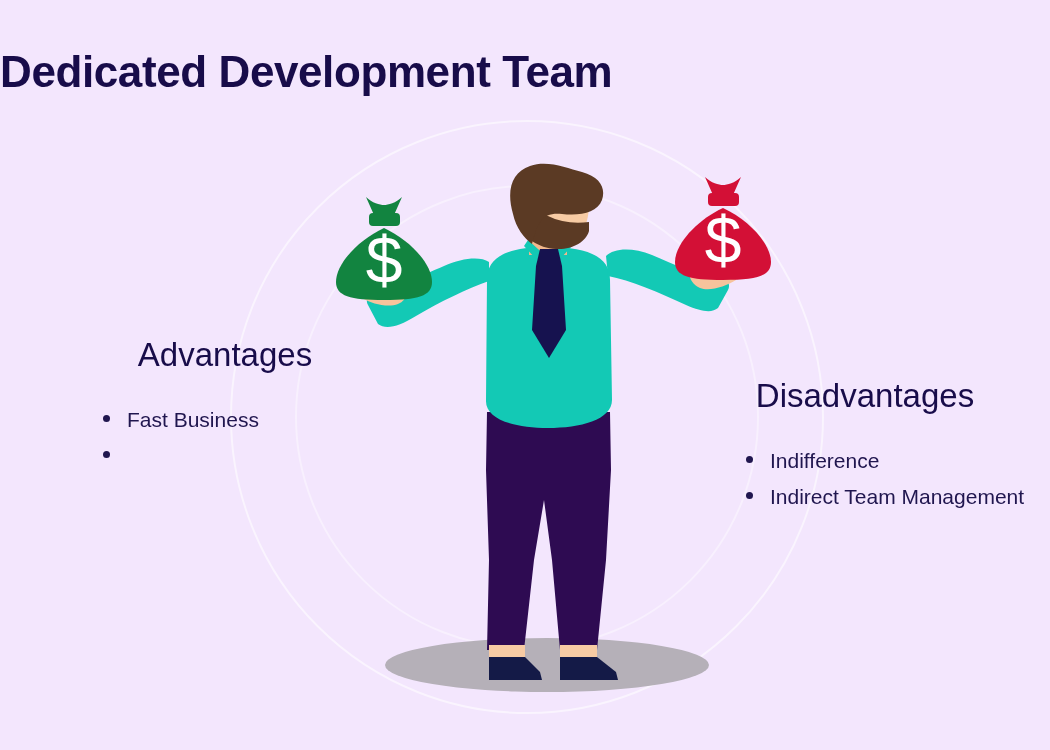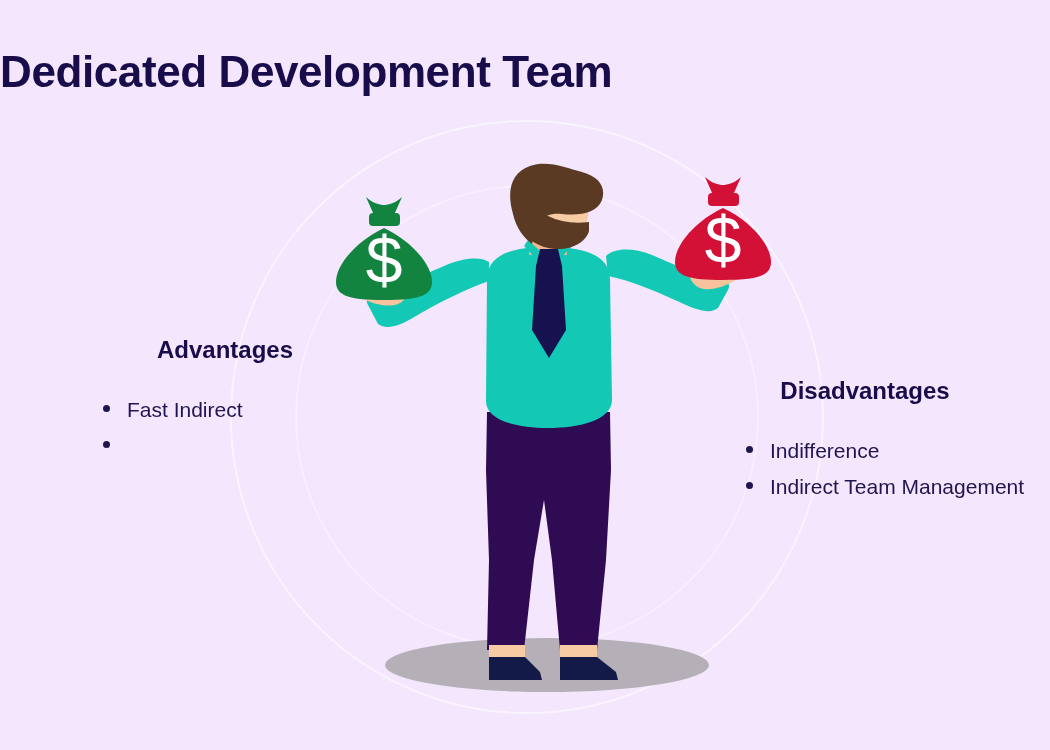--- a/index.html
+++ b/index.html
@@ -58,22 +58,22 @@
 
   
   .column {
     position: absolute;
     top: 336px;
   }
   #column-advantages { left: 60px;  width: 330px; }
   #column-disadvantages { left: 700px; width: 330px; margin-top: 41px; }
 
   .column-heading {
-    font-size: 24px;
-    font-weight: bold;
+    font-size: 33px;
+    font-weight: normal;
     color: #180c4a;
     text-align: center;
     margin: 0 0 28px 0;
     line-height: 1.15;
   }
 
   .bullet-list {
     list-style: none;
     margin: 0;
     padding: 0;
@@ -217,21 +217,21 @@
     </g>
   </svg>
 
   <div id="page-title">Dedicated Development Team</div>
 
   <div class="column" id="column-advantages">
     <div class="column-heading">Advantages</div>
     <ul class="bullet-list">
       <li class="bullet-item">
         <span class="dot"></span>
-        <span>Fast Indirect</span>
+        <span>Fast Business</span>
       </li>
       <li class="bullet-item">
         <span class="dot"></span>
       </li>
     </ul>
   </div>
 
   <div class="column" id="column-disadvantages">
     <div class="column-heading">Disadvantages</div>
     <ul class="bullet-list">

